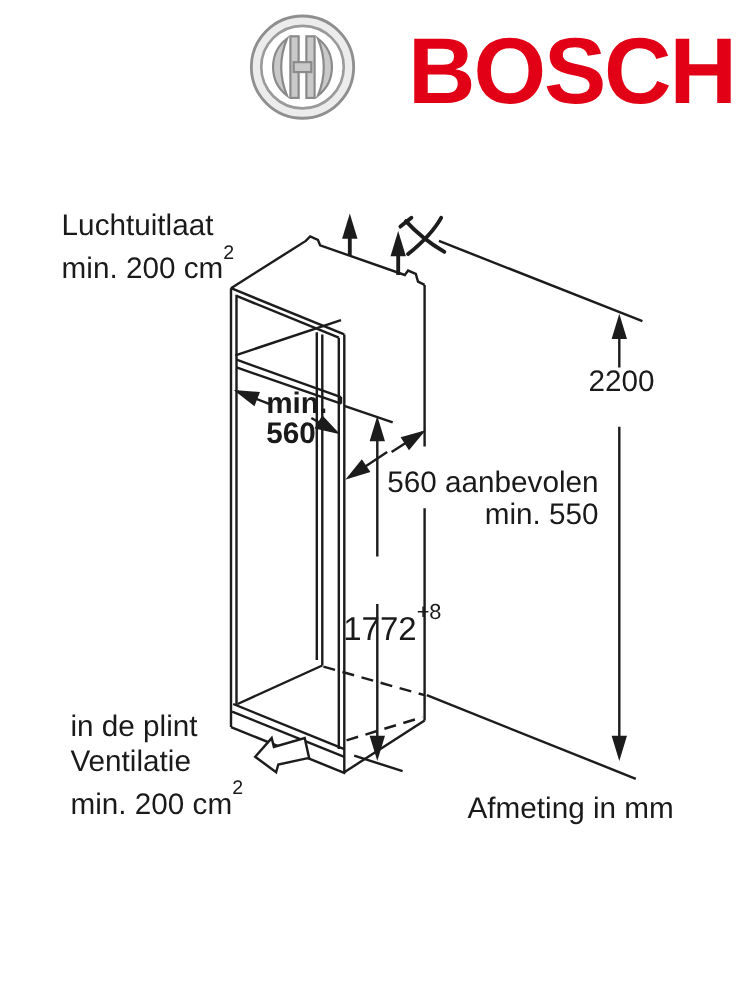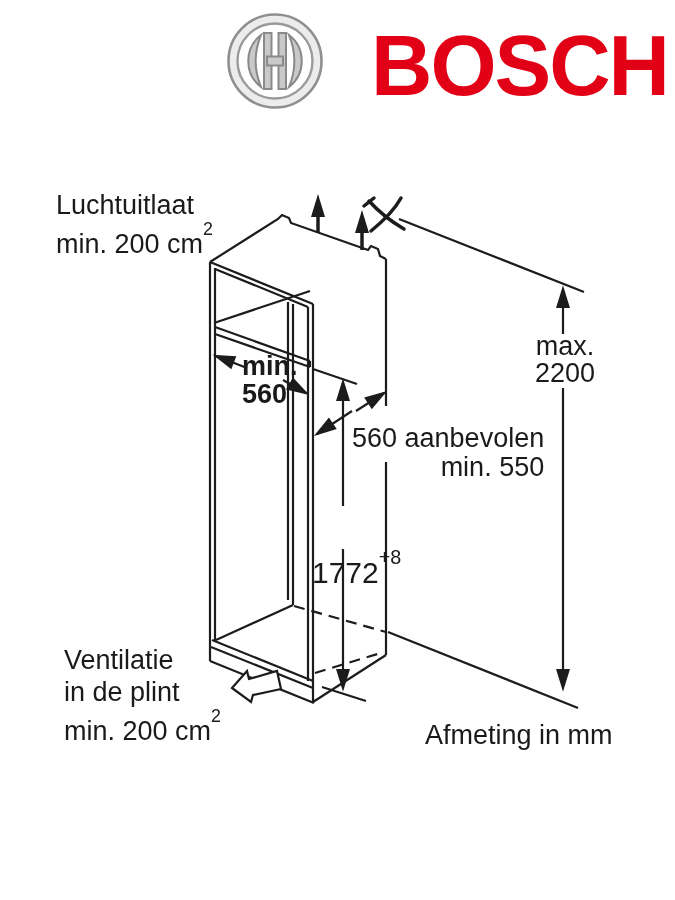--- a/index.html
+++ b/index.html
@@ -147,23 +147,22 @@
 <div class="abs label lbl-depth">
   <div>560 aanbevolen</div>
   <div>min. 550</div>
 </div>
 
 <div class="abs label lbl-height">
   <span>1772</span><sup>+8</sup>
 </div>
 
 <div class="abs label lbl-max">
-  <div>max.</div>
   <div>2200</div>
 </div>
 
 <div class="abs label lbl-plinth">
+  <div>in de plint</div>
   <div>Ventilatie</div>
-  <div>in de plint</div>
   <div><span>min. 200 cm</span><sup>2</sup></div>
 </div>
 
 <div class="abs label lbl-units">Afmeting in mm</div>
 
 </body></html>

